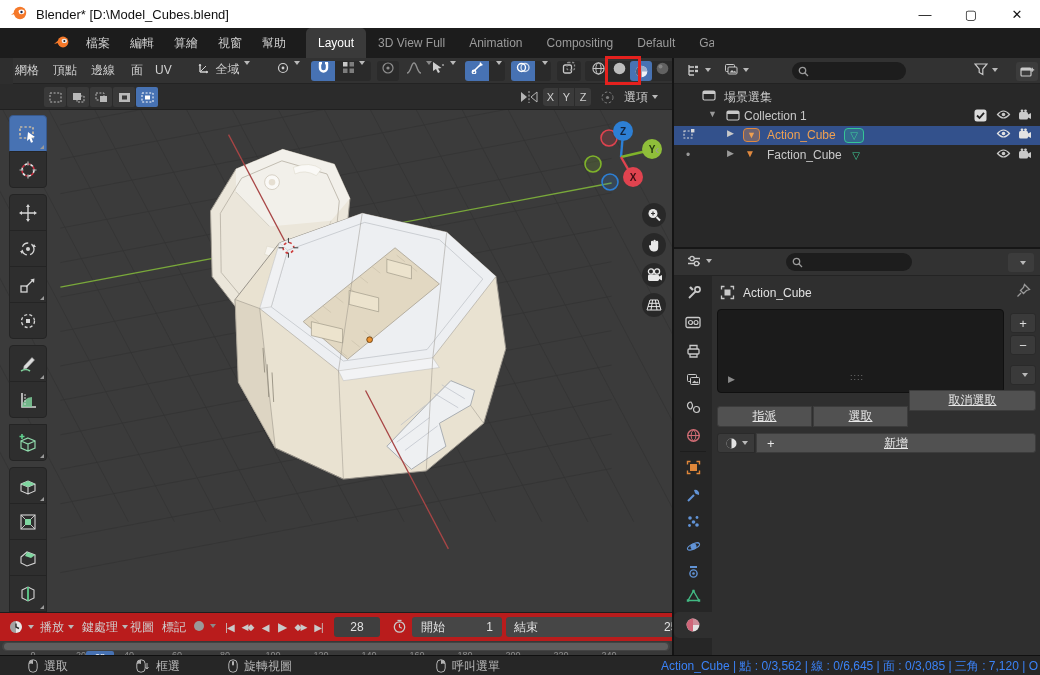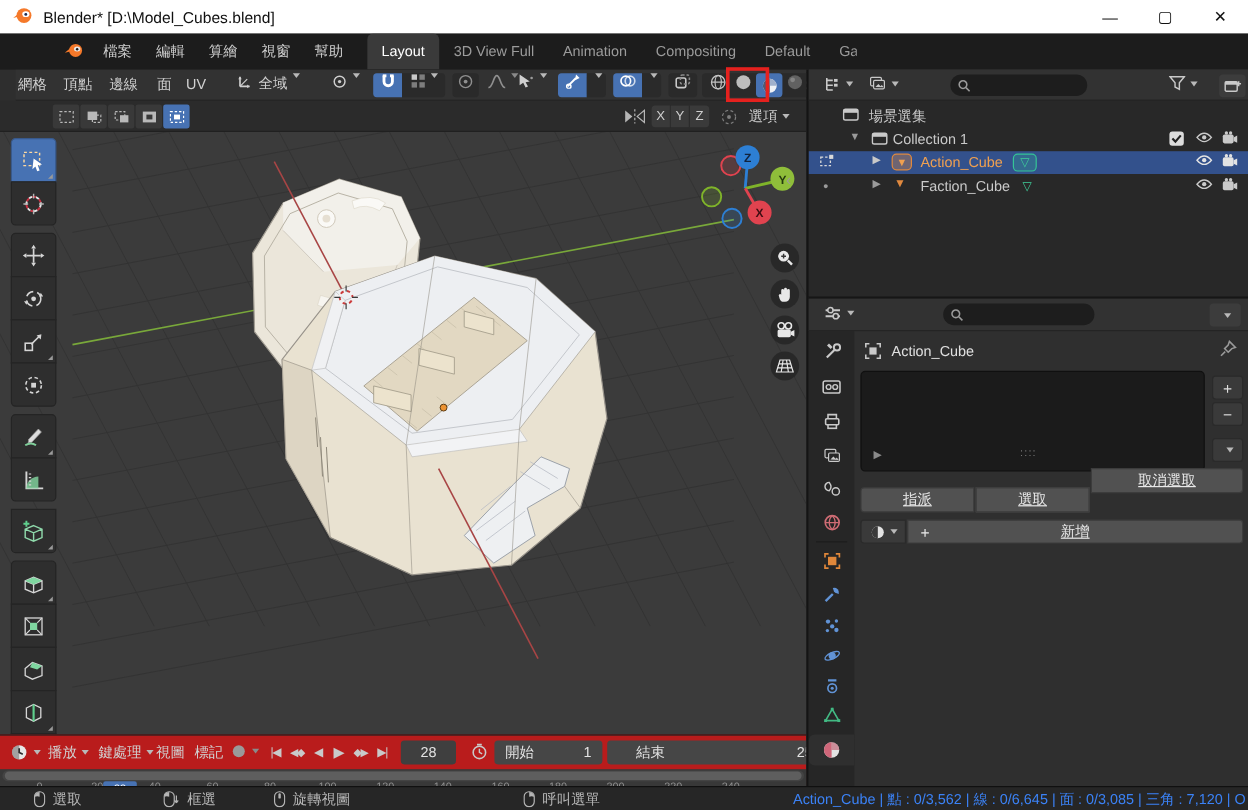--- a/index.html
+++ b/index.html
@@ -600,21 +600,21 @@
             <circle cx="7.5" cy="8" r="5.2" fill="none" stroke="#c9c9c9" stroke-width="1.3"></circle>
             <path d="M7.5 5 V8 L9.8 9.3" stroke="#c9c9c9" stroke-width="1.2" fill="none"></path>
             <path d="M5.5 1.5 h4" stroke="#c9c9c9" stroke-width="1.3"></path>
           </svg>
       </span>
       <div class="field" style="left:412px; width:90px; background:#464646">
         <span style="padding-left:9px">開始</span>
         <span style="margin-left:auto; padding-right:9px">1</span>
       </div>
       <div class="field" style="left:506px; width:184px; background:#464646">
-        <span style="padding-left:24px">結束</span>
+        <span style="padding-left:8px">結束</span>
         <span style="margin-left:auto; padding-right:6px">250</span>
       </div>
     </div>
     <div id="ruler">
       <div id="scrolltrack"></div>
       <div id="scrollbar"></div>
       <span class="rnum" style="left:33px">0</span>
       <span class="rnum" style="left:81px">20</span>
       <span class="rnum" style="left:129px">40</span>
       <span class="rnum" style="left:177px">60</span>

